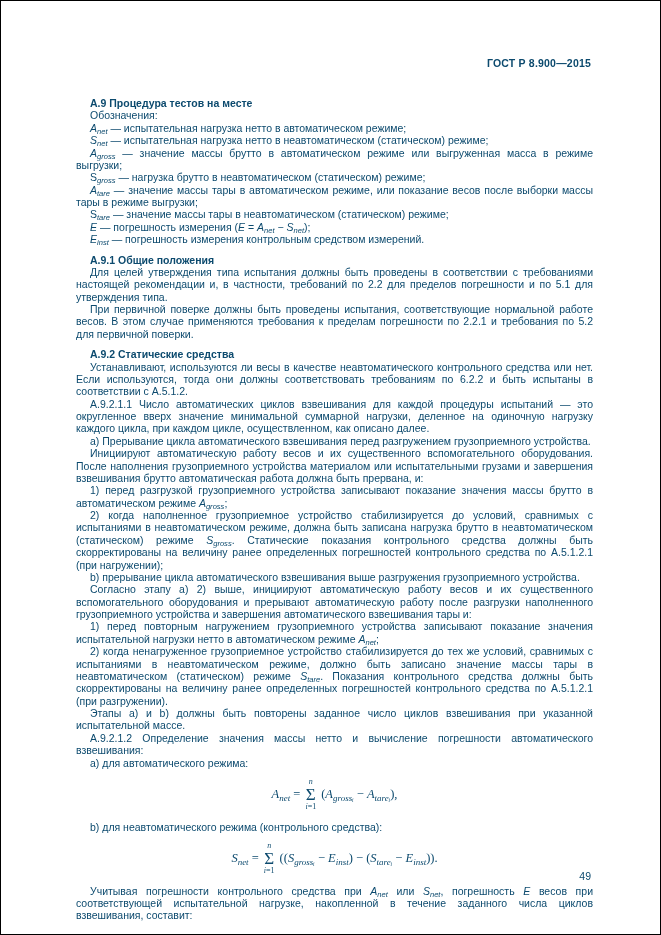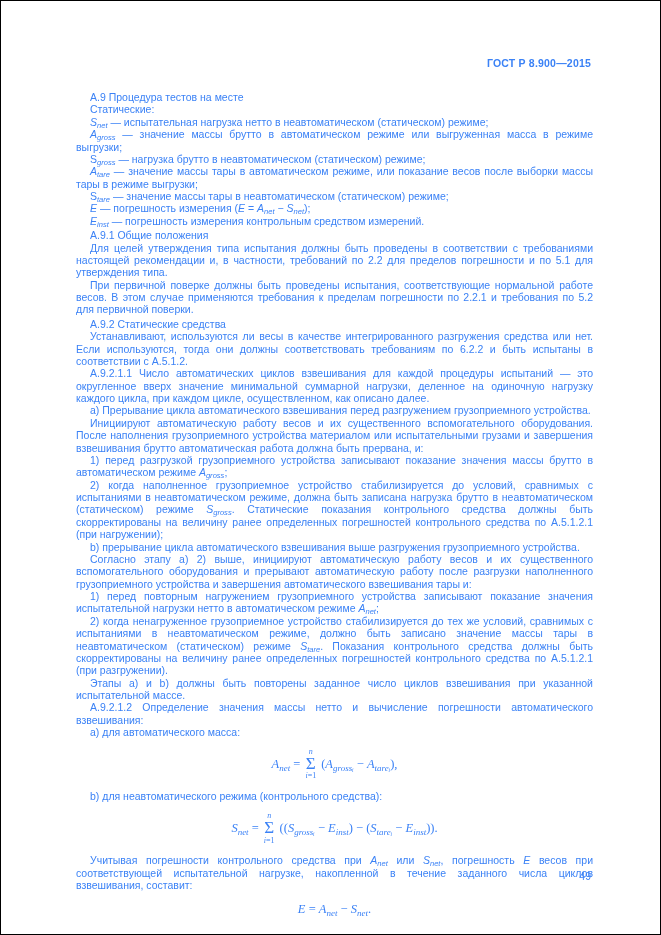--- a/index.html
+++ b/index.html
@@ -8,44 +8,44 @@
     background: #ffffff;
   }
   .page {
     position: relative;
     width: 661px;
     height: 935px;
     box-sizing: border-box;
     border: 1px solid #000000;
     background: #ffffff;
     font-family: "Liberation Sans", sans-serif;
-    color: #3b82f6;
+    color: #0c4a6e;
     overflow: hidden;
     padding-left: 18px;
   }
   .header {
     position: absolute;
     top: 56px;
     right: 69px;
     font-size: 10.5px;
     font-weight: bold;
     letter-spacing: 0.2px;
   }
   .content {
     position: absolute;
     top: 88px;
     left: 75px;
     width: 517px;
     font-size: 10.5px;
     line-height: 1.18;
   }
   .heading {
-    font-weight: normal;
+    font-weight: bold;
     text-indent: 14px;
-    margin-top: 2px;
+    margin-top: 8px;
     text-align: left;
   }
   .para, .def {
     text-indent: 14px;
     text-align: justify;
   }
   sub {
     font-size: 0.72em;
     font-style: italic;
     line-height: 0;
@@ -95,45 +95,46 @@
 </style>
 </head>
 <body>
 
 <div class="page">
   <div class="header">
     <span>ГОСТ Р 8.900—2015</span>
   </div>
   <div class="content">
       <div class="heading">А.9 Процедура тестов на месте</div>
-      <div class="para">Статические:</div>
+      <div class="para">Обозначения:</div>
+      <div class="def"><i>A</i><sub>net</sub> — испытательная нагрузка нетто в автоматическом режиме;</div>
       <div class="def"><i>S</i><sub>net</sub> — испытательная нагрузка нетто в неавтоматическом (статическом) режиме;</div>
       <div class="def"><i>A</i><sub>gross</sub> — значение массы брутто в автоматическом режиме или выгруженная масса в режиме выгрузки;</div>
       <div class="def">S<sub>gross</sub> — нагрузка брутто в неавтоматическом (статическом) режиме;</div>
       <div class="def"><i>A</i><sub>tare</sub> — значение массы тары в автоматическом режиме, или показание весов после выборки массы тары в режиме выгрузки;</div>
       <div class="def">S<sub>tare</sub> — значение массы тары в неавтоматическом (статическом) режиме;</div>
       <div class="def"><i>E</i> — погрешность измерения (<i>E</i> = <i>A</i><sub>net</sub> − <i>S</i><sub>net</sub>);</div>
       <div class="def"><i>E</i><sub>inst</sub> — погрешность измерения контрольным средством измерений.</div>
       <div class="heading">А.9.1 Общие положения</div>
       <div class="para">Для целей утверждения типа испытания должны быть проведены в соответствии с требованиями настоящей рекомендации и, в частности, требований по 2.2 для пределов погрешности и по 5.1 для утверждения типа.</div>
       <div class="para">При первичной поверке должны быть проведены испытания, соответствующие нормальной работе весов. В этом случае применяются требования к пределам погрешности по 2.2.1 и требования по 5.2 для первичной поверки.</div>
       <div class="heading">А.9.2 Статические средства</div>
-      <div class="para">Устанавливают, используются ли весы в качестве интегрированного разгружения средства или нет. Если используются, тогда они должны соответствовать требованиям по 6.2.2 и быть испытаны в соответствии с А.5.1.2.</div>
+      <div class="para">Устанавливают, используются ли весы в качестве неавтоматического контрольного средства или нет. Если используются, тогда они должны соответствовать требованиям по 6.2.2 и быть испытаны в соответствии с А.5.1.2.</div>
       <div class="para">А.9.2.1.1 Число автоматических циклов взвешивания для каждой процедуры испытаний — это округленное вверх значение минимальной суммарной нагрузки, деленное на одиночную нагрузку каждого цикла, при каждом цикле, осуществленном, как описано далее.</div>
       <div class="para">а) Прерывание цикла автоматического взвешивания перед разгружением грузоприемного устройства.</div>
       <div class="para">Инициируют автоматическую работу весов и их существенного вспомогательного оборудования. После наполнения грузоприемного устройства материалом или испытательными грузами и завершения взвешивания брутто автоматическая работа должна быть прервана, и:</div>
       <div class="para">1) перед разгрузкой грузоприемного устройства записывают показание значения массы брутто в автоматическом режиме <i>A</i><sub>gross</sub>;</div>
       <div class="para">2) когда наполненное грузоприемное устройство стабилизируется до условий, сравнимых с испытаниями в неавтоматическом режиме, должна быть записана нагрузка брутто в неавтоматическом (статическом) режиме <i>S</i><sub>gross</sub>. Статические показания контрольного средства должны быть скорректированы на величину ранее определенных погрешностей контрольного средства по А.5.1.2.1 (при нагружении);</div>
       <div class="para">b) прерывание цикла автоматического взвешивания выше разгружения грузоприемного устройства.</div>
       <div class="para">Согласно этапу а) 2) выше, инициируют автоматическую работу весов и их существенного вспомогательного оборудования и прерывают автоматическую работу после разгрузки наполненного грузоприемного устройства и завершения автоматического взвешивания тары и:</div>
       <div class="para">1) перед повторным нагружением грузоприемного устройства записывают показание значения испытательной нагрузки нетто в автоматическом режиме <i>A</i><sub>net</sub>;</div>
       <div class="para">2) когда ненагруженное грузоприемное устройство стабилизируется до тех же условий, сравнимых с испытаниями в неавтоматическом режиме, должно быть записано значение массы тары в неавтоматическом (статическом) режиме <i>S</i><sub>tare</sub>. Показания контрольного средства должны быть скорректированы на величину ранее определенных погрешностей контрольного средства по А.5.1.2.1 (при разгружении).</div>
       <div class="para">Этапы а) и b) должны быть повторены заданное число циклов взвешивания при указанной испытательной массе.</div>
       <div class="para">А.9.2.1.2 Определение значения массы нетто и вычисление погрешности автоматического взвешивания:</div>
-      <div class="para">а) для автоматического масса:</div>
+      <div class="para">а) для автоматического режима:</div>
       <div class="formula">
         <span class="f-part"><i>A</i><sub>net</sub> =</span>
         <span class="sum">
           <span class="sum-top"><i>n</i></span>
           <span class="sigma">Σ</span>
           <span class="sum-bot"><i>i</i>=1</span>
         </span>
         <span class="f-part">(<i>A</i><sub>grossᵢ</sub> − <i>A</i><sub>tareᵢ</sub>),</span>
       </div>
       <div class="para">b) для неавтоматического режима (контрольного средства):</div>

